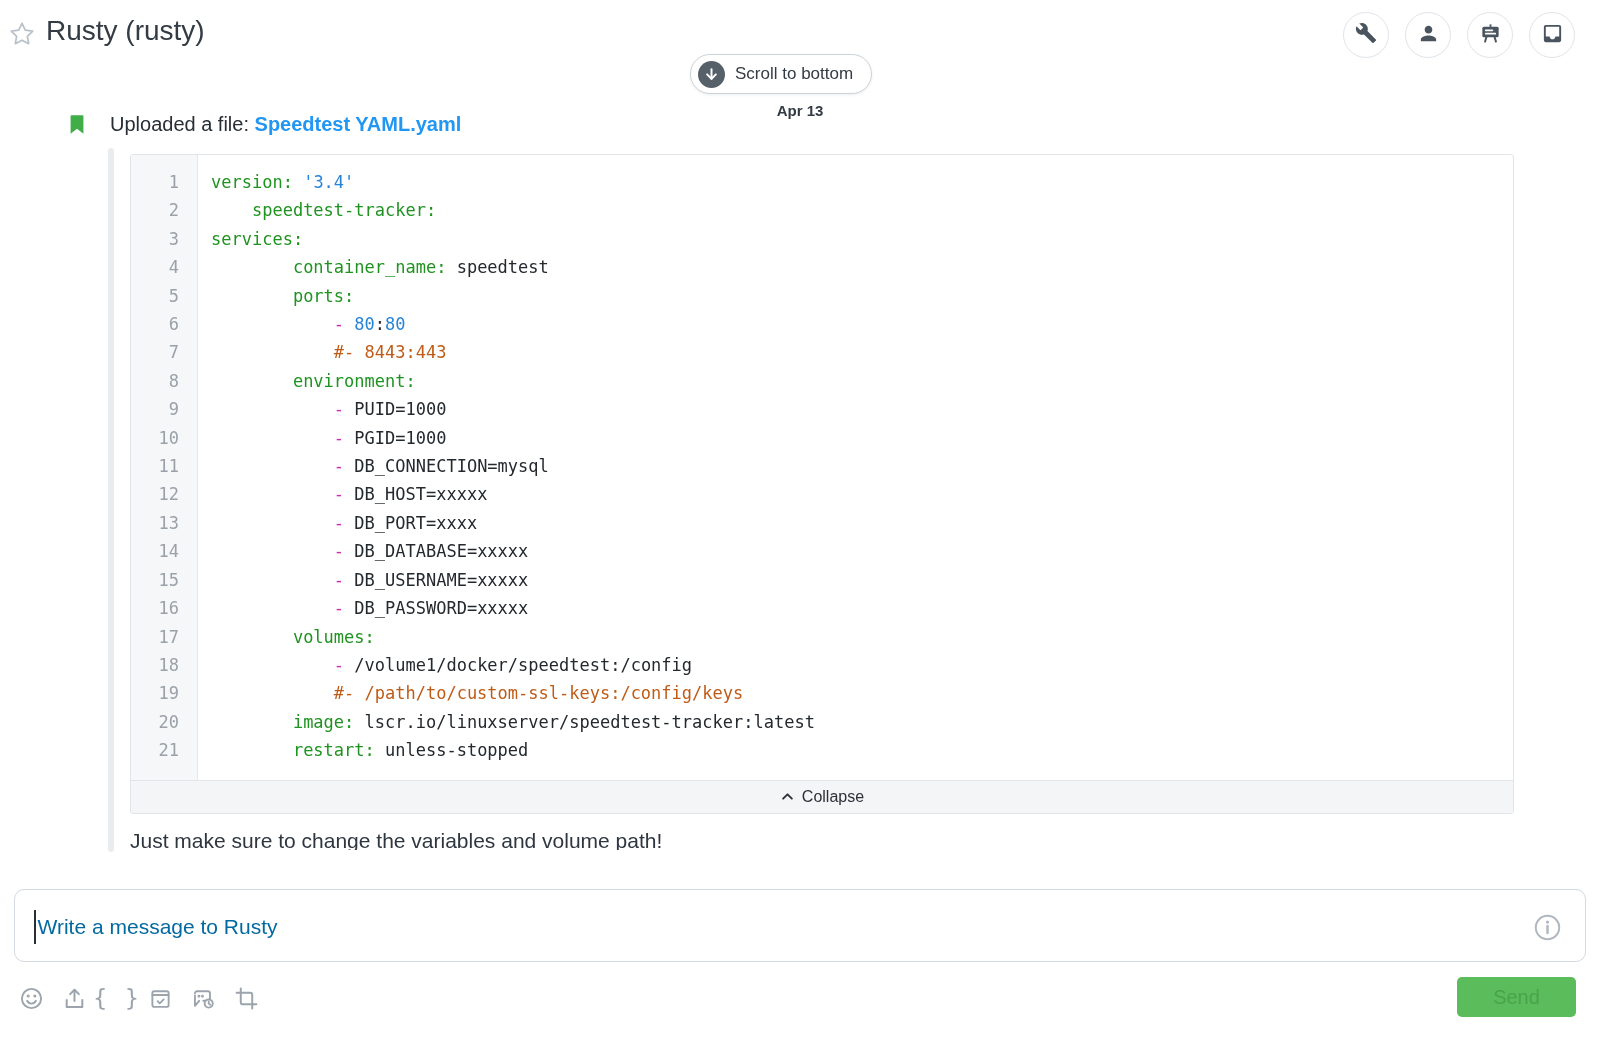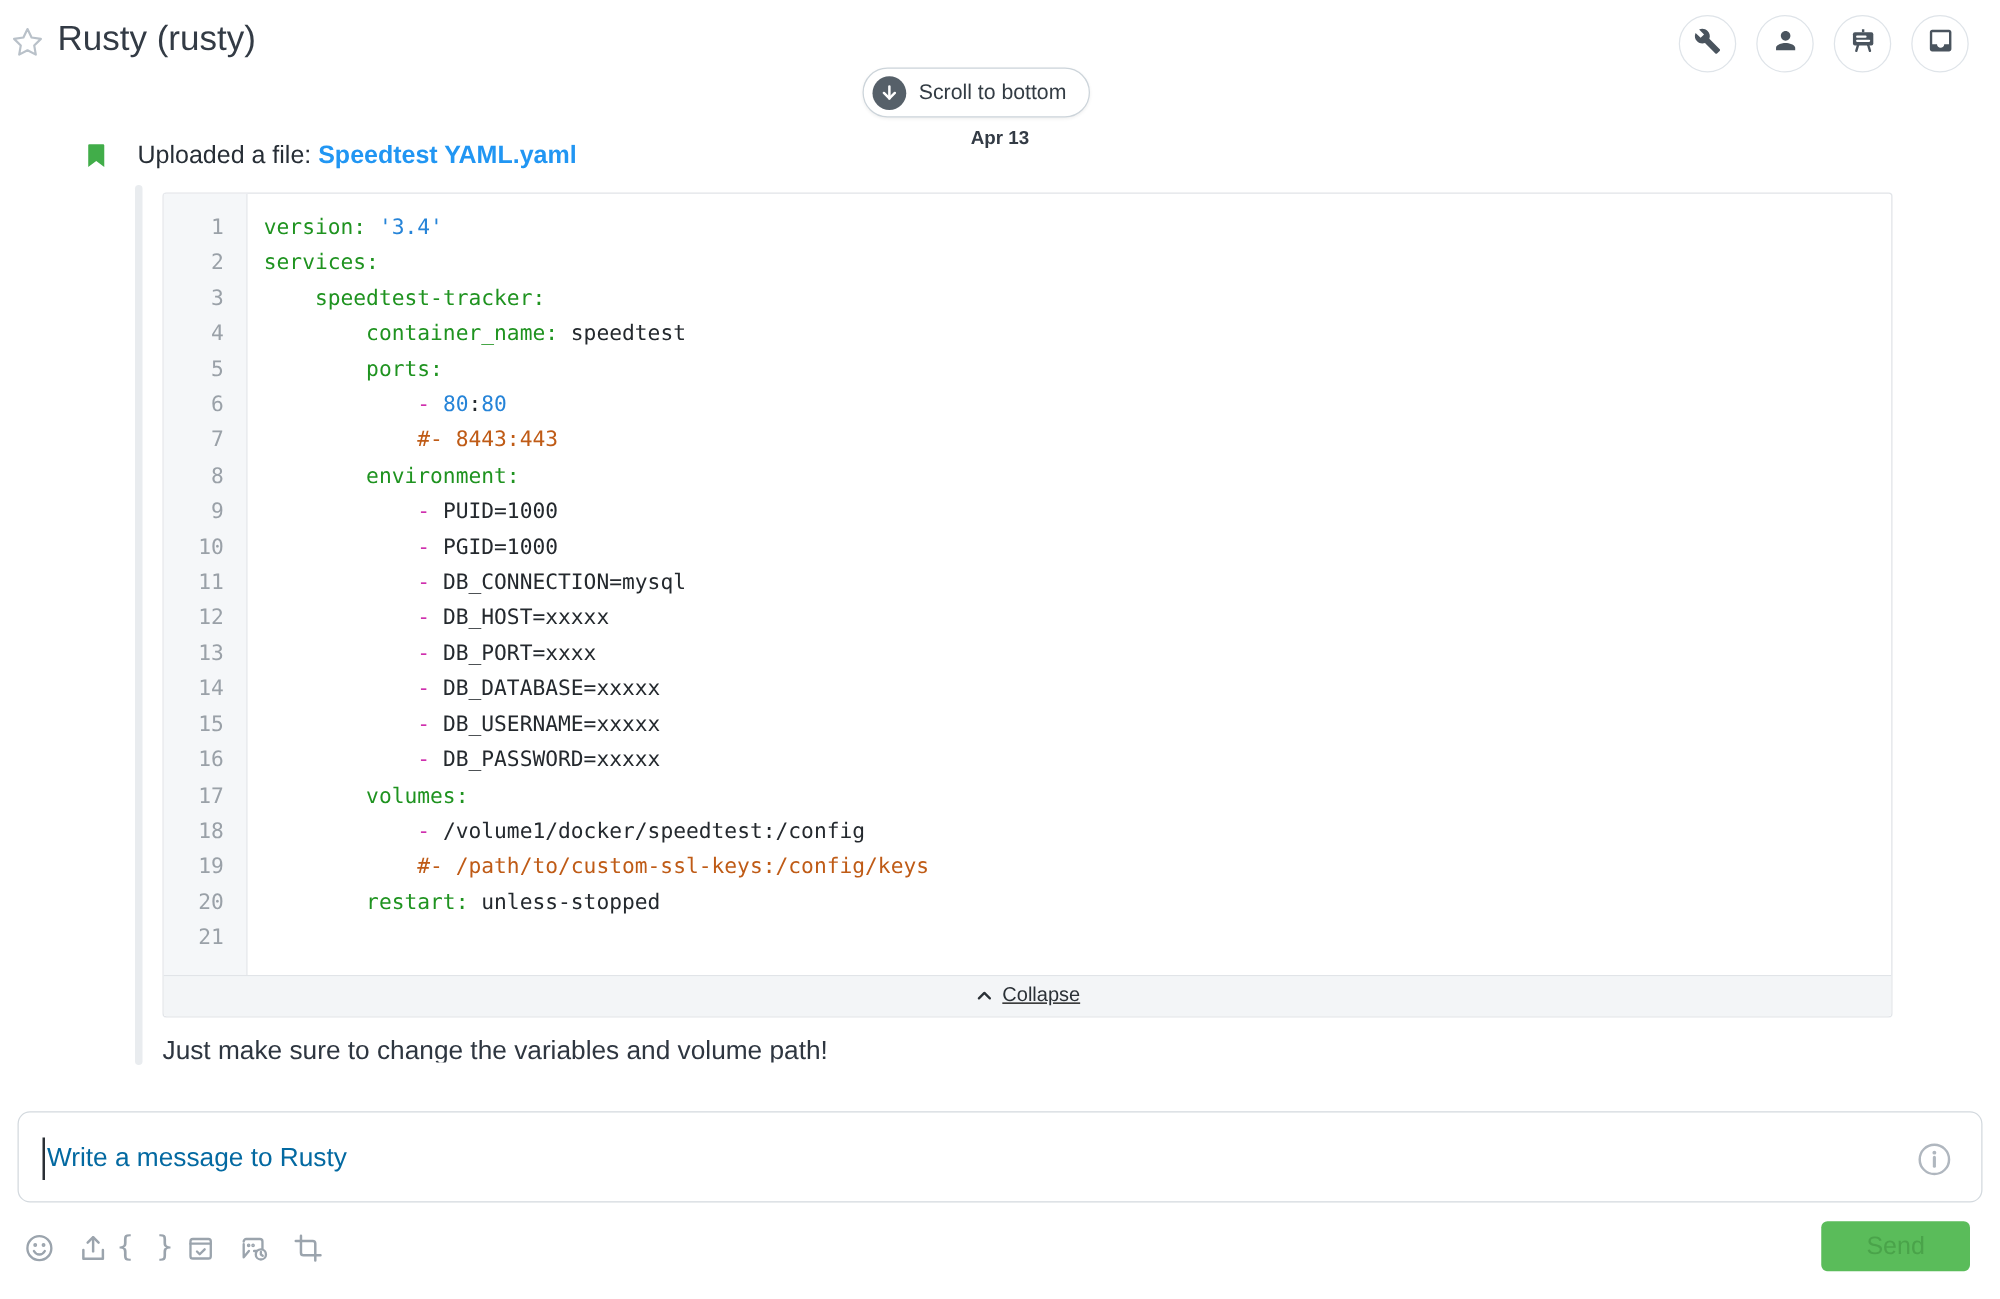--- a/index.html
+++ b/index.html
@@ -42,21 +42,21 @@
   .code-col { flex:1; padding:13px 0 15px 13px; overflow:hidden; }
   .code-line { font-family:"DejaVu Sans Mono", monospace; font-size:17px; line-height:28.4px;
                white-space:pre; color:#24292e; }
   .seg-key { color:#1f9320; }
   .seg-str, .seg-num { color:#2684d8; }
   .seg-dash { color:#cf2fae; }
   .seg-comment { color:#bf5b16; }
   .seg-plain { color:#24292e; }
   .code-footer { height:33px; background:#f3f5f7; border-top:1px solid #e1e4e8;
                  border-radius:0 0 3px 3px; display:flex; align-items:center; justify-content:center;
-                 gap:7px; cursor:pointer;text-decoration:underline; }
+                 gap:7px; cursor:pointer; }
   .code-footer .lbl { font-size:16px; color:#2b3137; }
   .code-footer svg { color:#2b3137; }
 
   .comment-clip { position:absolute; left:130px; top:829px; width:1300px; height:21px;
                   overflow:hidden; }
   .comment-clip .txt { font-size:21px; line-height:23px; color:#2e3640; }
 
   
   .composer-box { position:absolute; left:14px; top:889px; width:1572px; height:73px;
                   border:1.5px solid #d3d9de; border-radius:10px; background:#fff; }
@@ -169,38 +169,39 @@
           <div class="ln">15</div>
           <div class="ln">16</div>
           <div class="ln">17</div>
           <div class="ln">18</div>
           <div class="ln">19</div>
           <div class="ln">20</div>
           <div class="ln">21</div>
         </div>
       <div class="code-col" id="code-col">
           <div class="code-line"><span class="seg-key">version:</span><span class="seg-plain"> </span><span class="seg-str">'3.4'</span></div>
+          <div class="code-line"><span class="seg-plain">    </span><span class="seg-key">speedtest-tracker:</span></div>
           <div class="code-line"><span class="seg-key">services:</span></div>
-          <div class="code-line"><span class="seg-plain">    </span><span class="seg-key">speedtest-tracker:</span></div>
           <div class="code-line"><span class="seg-plain">        </span><span class="seg-key">container_name:</span><span class="seg-plain"> speedtest</span></div>
           <div class="code-line"><span class="seg-plain">        </span><span class="seg-key">ports:</span></div>
           <div class="code-line"><span class="seg-plain">            </span><span class="seg-dash">-</span><span class="seg-plain"> </span><span class="seg-num">80</span><span class="seg-plain">:</span><span class="seg-num">80</span></div>
           <div class="code-line"><span class="seg-plain">            </span><span class="seg-comment">#- 8443:443</span></div>
           <div class="code-line"><span class="seg-plain">        </span><span class="seg-key">environment:</span></div>
           <div class="code-line"><span class="seg-plain">            </span><span class="seg-dash">-</span><span class="seg-plain"> PUID=1000</span></div>
           <div class="code-line"><span class="seg-plain">            </span><span class="seg-dash">-</span><span class="seg-plain"> PGID=1000</span></div>
           <div class="code-line"><span class="seg-plain">            </span><span class="seg-dash">-</span><span class="seg-plain"> DB_CONNECTION=mysql</span></div>
           <div class="code-line"><span class="seg-plain">            </span><span class="seg-dash">-</span><span class="seg-plain"> DB_HOST=xxxxx</span></div>
           <div class="code-line"><span class="seg-plain">            </span><span class="seg-dash">-</span><span class="seg-plain"> DB_PORT=xxxx</span></div>
           <div class="code-line"><span class="seg-plain">            </span><span class="seg-dash">-</span><span class="seg-plain"> DB_DATABASE=xxxxx</span></div>
           <div class="code-line"><span class="seg-plain">            </span><span class="seg-dash">-</span><span class="seg-plain"> DB_USERNAME=xxxxx</span></div>
           <div class="code-line"><span class="seg-plain">            </span><span class="seg-dash">-</span><span class="seg-plain"> DB_PASSWORD=xxxxx</span></div>
           <div class="code-line"><span class="seg-plain">        </span><span class="seg-key">volumes:</span></div>
           <div class="code-line"><span class="seg-plain">            </span><span class="seg-dash">-</span><span class="seg-plain"> /volume1/docker/speedtest:/config</span></div>
           <div class="code-line"><span class="seg-plain">            </span><span class="seg-comment">#- /path/to/custom-ssl-keys:/config/keys</span></div>
+          <div class="code-line"><span class="seg-plain">        </span><span class="seg-key">image:</span><span class="seg-plain"> lscr.io/linuxserver/speedtest-tracker:latest</span></div>
           <div class="code-line"><span class="seg-plain">        </span><span class="seg-key">restart:</span><span class="seg-plain"> unless-stopped</span></div>
         </div>
     </div>
     <div class="code-footer">
       <svg viewBox="0 0 24 24" width="15" height="15" fill="none" stroke="currentColor" stroke-width="3" stroke-linecap="round" stroke-linejoin="round">
         <path d="M5 15.5l7-7 7 7"></path>
       </svg>
       <span class="lbl">Collapse</span>
     </div>
   </div>

